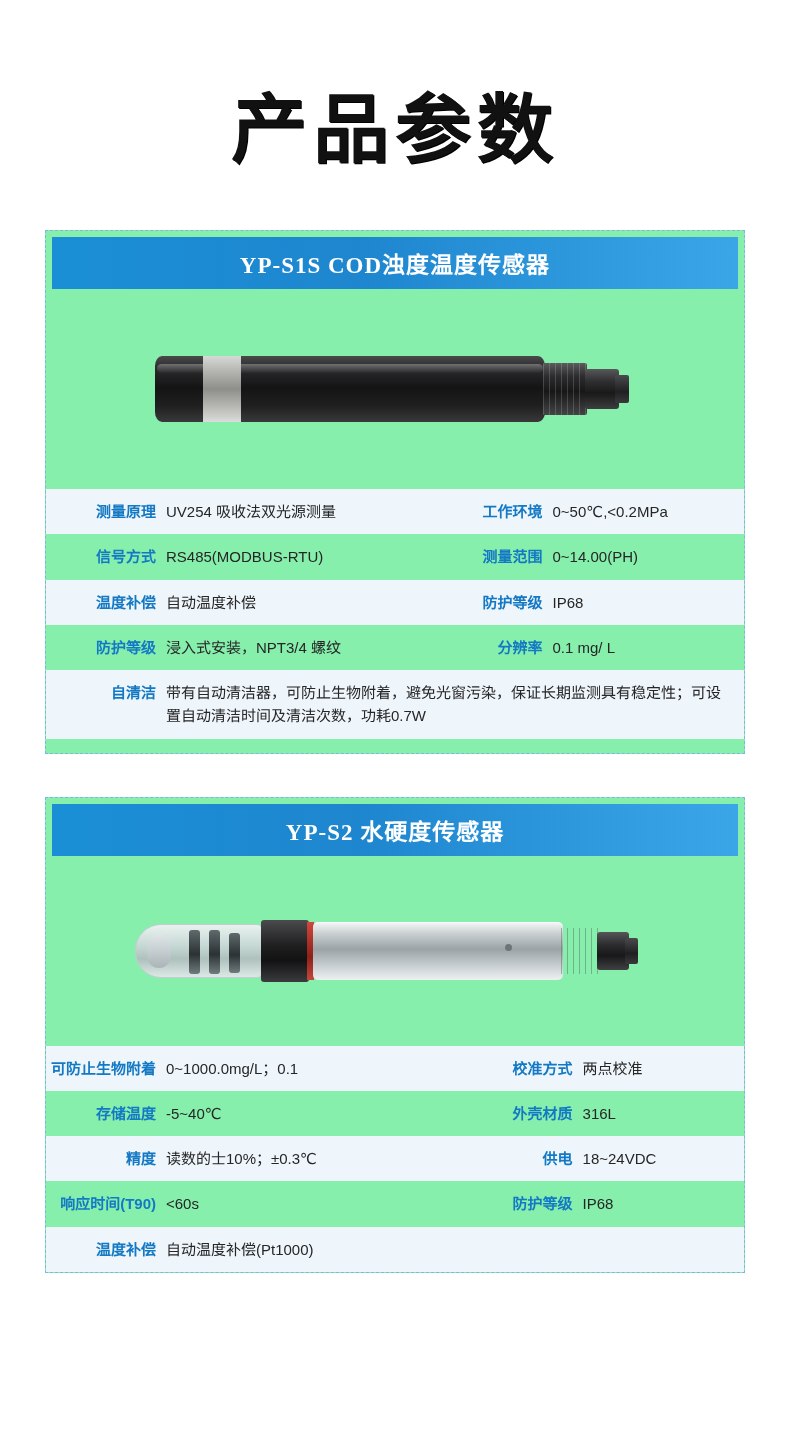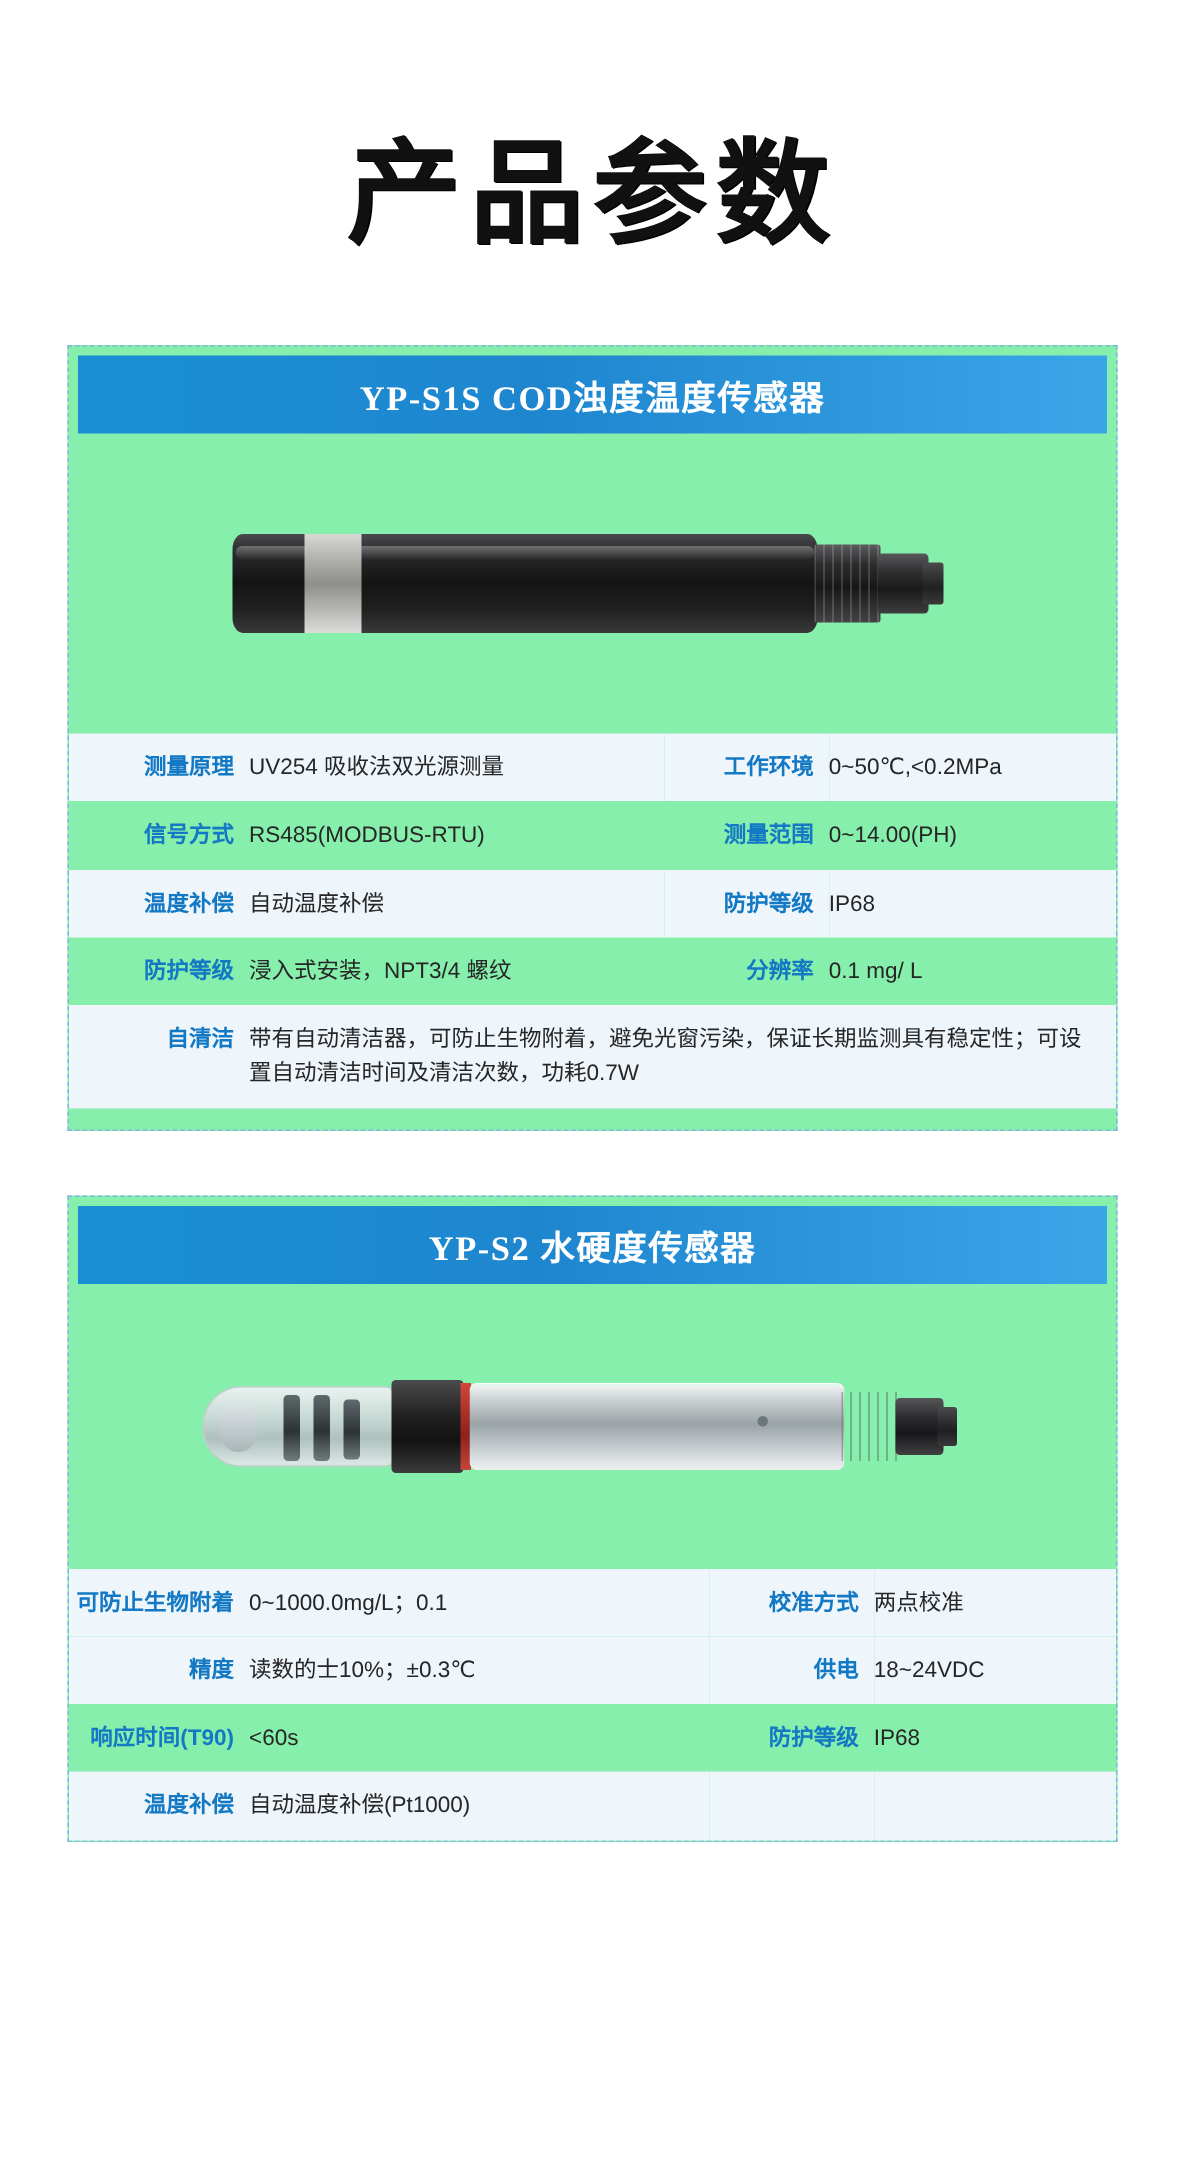--- a/index.html
+++ b/index.html
@@ -359,20 +359,26 @@
   </div>
 
   <table class="spec-table">
     <tbody>
       <tr class="alt">
         <td class="label pad-left">可防止生物附着</td>
         <td class="value">0~1000.0mg/L；0.1</td>
         <td class="label col2">校准方式</td>
         <td class="value">两点校准</td>
       </tr>
+      <tr>
+        <td class="label pad-left">存储温度</td>
+        <td class="value">-5~40℃</td>
+        <td class="label col2">外壳材质</td>
+        <td class="value">316L</td>
+      </tr>
       <tr class="alt">
         <td class="label pad-left">精度</td>
         <td class="value">读数的士10%；±0.3℃</td>
         <td class="label col2">供电</td>
         <td class="value">18~24VDC</td>
       </tr>
       <tr>
         <td class="label pad-left">响应时间(T90)</td>
         <td class="value">&lt;60s</td>
         <td class="label col2">防护等级</td>

